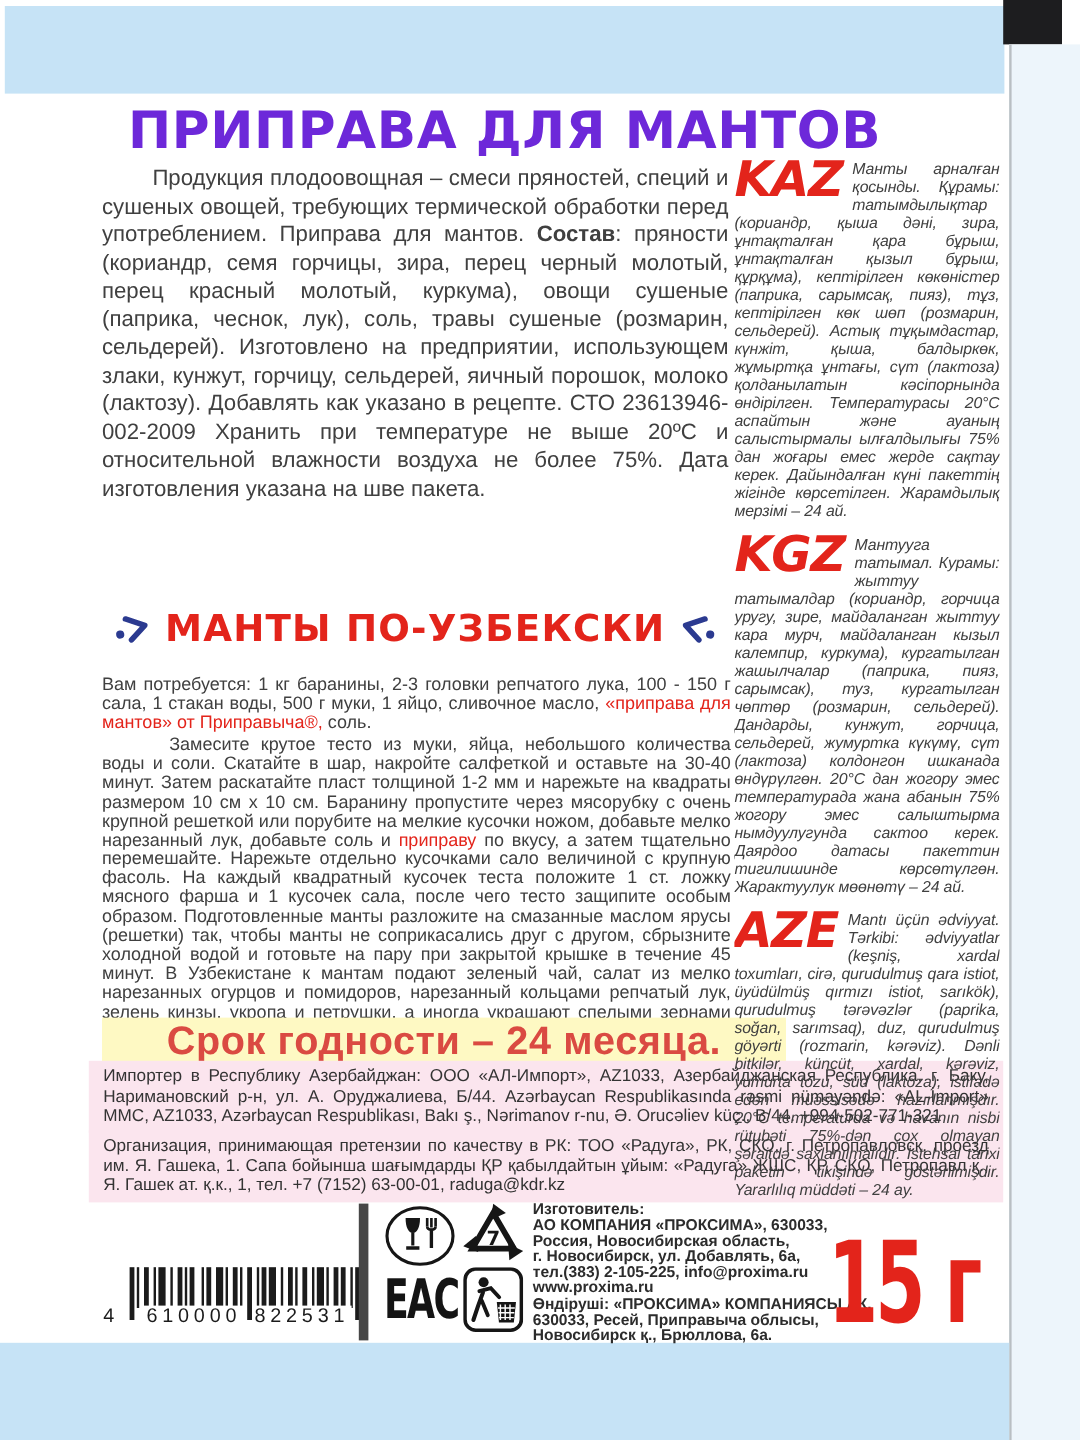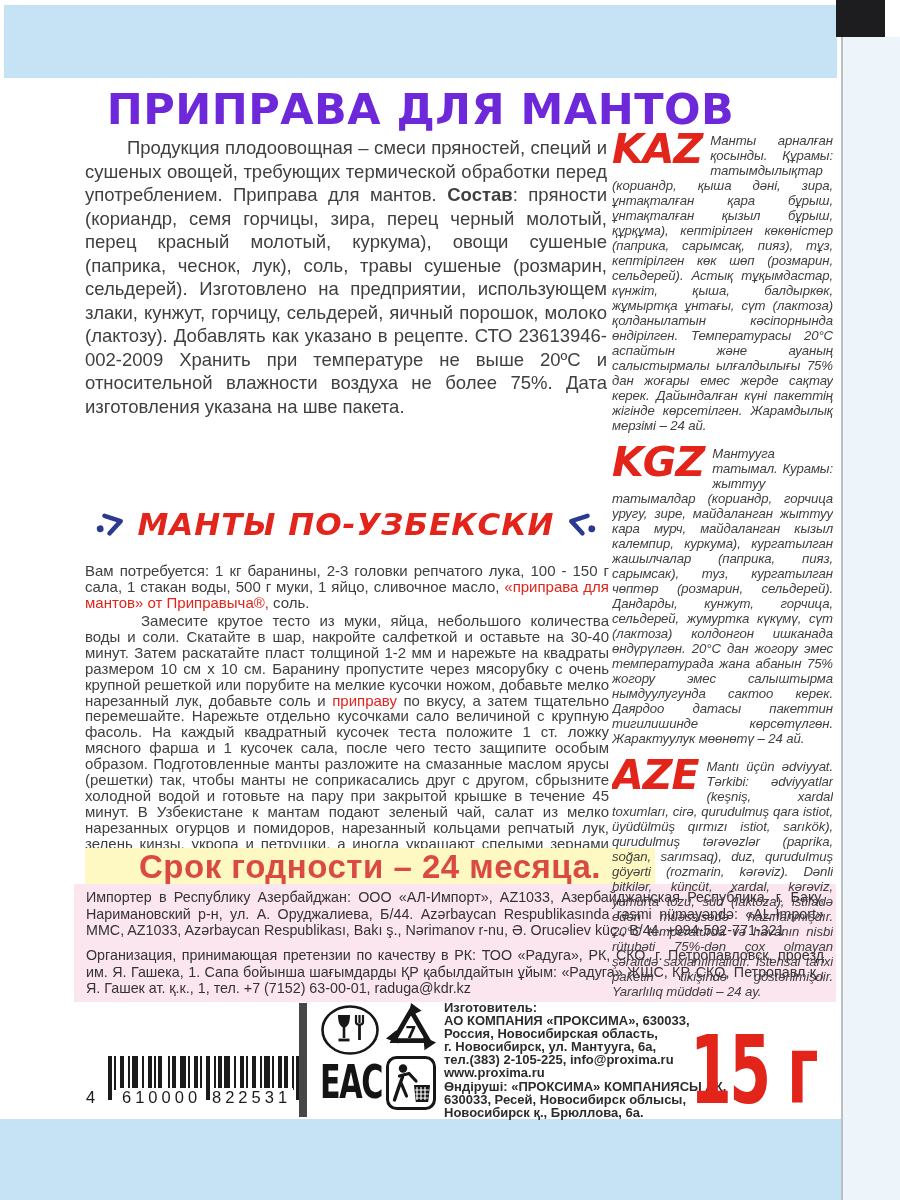--- a/index.html
+++ b/index.html
@@ -17,21 +17,21 @@
   .title{left:0;top:84px;width:841px;text-align:center;
     font-family:"DejaVu Sans",sans-serif;font-weight:bold;font-size:43px;
     color:#6d28d9;letter-spacing:0.5px;}
 
   .col-left{left:85px;top:136px;width:522px;font-size:18.5px;line-height:23.5px;text-align:justify;}
   .col-left p{margin:0;}
   .p-composition{text-indent:42px;}
   .bold-inline{font-weight:bold;}
 
   .recipe-heading{left:85px;top:506px;width:522px;display:flex;align-items:center;
-    justify-content:center;gap:12px;font-style:italic;}
+    justify-content:center;gap:12px;}
   .recipe-heading .txt{font-family:"DejaVu Sans",sans-serif;font-weight:bold;
     font-size:31px;color:#e3241b;letter-spacing:1px;white-space:nowrap;}
   .arrow-icon{width:30px;height:26px;flex:0 0 auto;}
   .arrow-left{transform:rotate(-10deg);}
   .arrow-right{transform:scaleX(-1) rotate(-10deg);}
 
   .ingredients{left:85px;top:548px;width:524px;font-size:15px;line-height:16.2px;text-align:justify;}
   .method{left:85px;top:598px;width:524px;font-size:15px;line-height:15.9px;text-align:justify;text-indent:56px;}
   .red-inline{color:#e3241b;}
 
@@ -197,21 +197,21 @@
   <path d="M15.5 28 L20.5 40" stroke="#161616" stroke-width="3.2" fill="none" stroke-linecap="round"></path>
   <path d="M28 29 h16 l-1.8 17 h-12.4 z" fill="#161616"></path>
   <path d="M31 31 v13 M35 31 v13 M39 31 v13" stroke="#ffffff" stroke-width="1.2"></path>
   <path d="M29 34 h14 M29.4 38 h13.2 M29.8 42 h12.4" stroke="#ffffff" stroke-width="1.2"></path>
 </svg>
 
 <div class="abs manufacturer">
   <div>Изготовитель:</div>
   <div>АО КОМПАНИЯ «ПРОКСИМА», 630033,</div>
   <div>Россия, Новосибирская область,</div>
-  <div>г. Новосибирск, ул. Мантууга, 6а,</div>
+  <div>г. Новосибирск, ул. Добавлять, 6а,</div>
   <div>тел.(383) 2-105-225, info@proxima.ru</div>
   <div>www.proxima.ru</div>
   <div>Өндіруші: «ПРОКСИМА» КОМПАНИЯСЫ АҚ,</div>
-  <div>630033, Ресей, Новосибирск  облысы,</div>
+  <div>630033, Ресей, Приправыча  облысы,</div>
   <div>Новосибирск қ., Брюллова, 6а.</div>
 </div>
 
 <div class="abs weight">15 г</div>
 
 </body></html>

